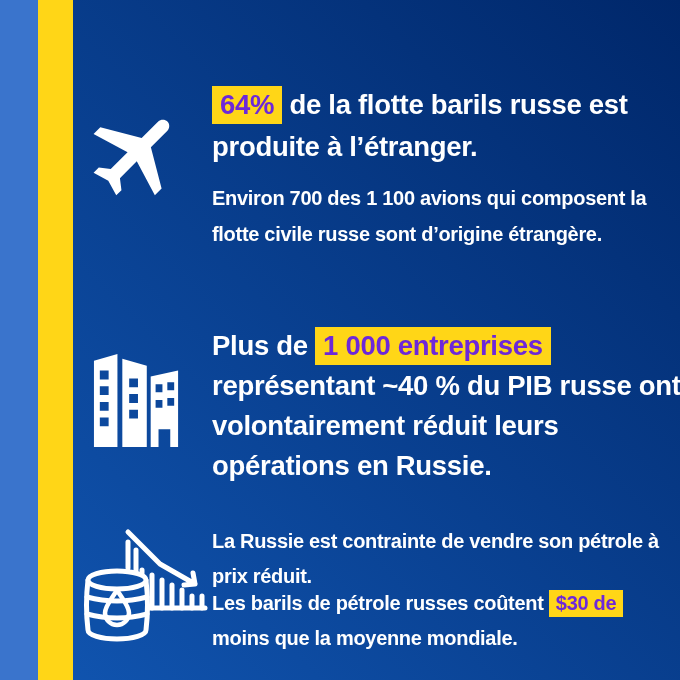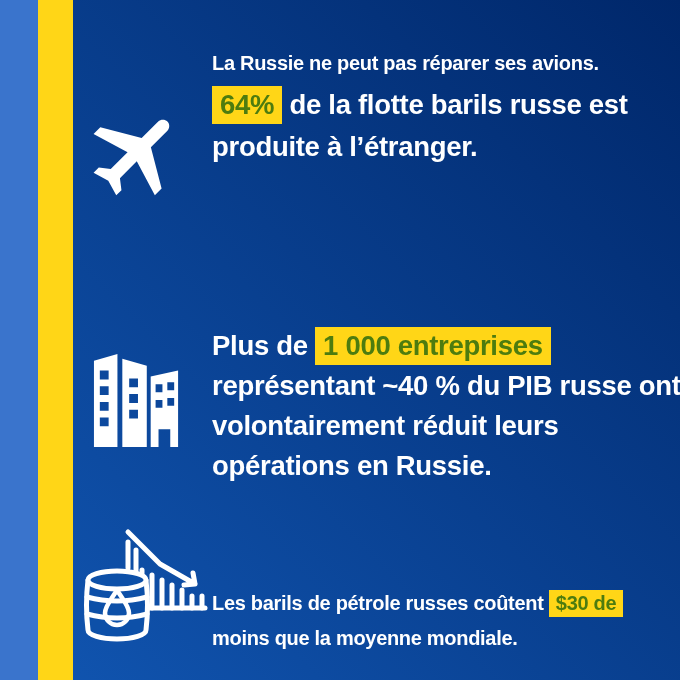--- a/index.html
+++ b/index.html
@@ -23,21 +23,21 @@
 
   .s1-intro    { top: 46px;  white-space: nowrap; }
   .s1-headline { top: 84px;  width: 460px; line-height: 42px; }
   .s1-detail   { top: 180px; width: 448px; line-height: 36px; }
   .s2-headline { top: 326px; width: 472px; line-height: 40px; }
   .s3-intro    { top: 524px; width: 468px; }
   .s3-detail   { top: 586px; width: 468px; }
 
   .hl {
     background: #ffd617;
-    color: #4d7c0f;
+    color: #6d28d9;
     padding: 2px 7px 3px;
   }
   .big .hl { padding: 3px 8px 4px; }
 
   .icon { position: absolute; }
   .icon-plane     { left: 86px; top: 102px; width: 104px; height: 104px; }
   .icon-buildings { left: 92px; top: 348px; width: 90px;  height: 100px; }
   .icon-oil       { left: 84px; top: 524px; width: 126px; height: 138px; }
   .icon svg { display: block; width: 100%; height: 100%; }
 </style>
@@ -50,24 +50,24 @@
   <div class="stripe stripe-yellow"></div>
 
   <div class="icon icon-plane">
     <svg viewBox="0 0 24 24" aria-hidden="true">
       <g transform="rotate(45 12 12)">
         <path fill="#ffffff" d="M21.5 16v-2.2l-8.5-5V3.4C13 2.6 12.3 1.9 11.5 1.9S10 2.6 10 3.4v5.4l-8.5 5V16l8.5-2.6v5.5l-2.2 1.7v1.7l3.7-1.1 3.7 1.1v-1.7L13 18.9v-5.5L21.5 16z"></path>
       </g>
     </svg>
   </div>
 
-  <p class="txt small s1-intro">La Russie ne peut pas réparer ses avions.</p>
 
   <p class="txt big s1-headline"><span class="hl">64%</span> <span>de la flotte barils russe est produite à l’étranger.</span></p>
 
+  <p class="txt small s1-detail">Environ 700 des 1&nbsp;100 avions qui composent la flotte civile russe sont d’origine étrangère.</p>
 
   <div class="icon icon-buildings">
     <svg viewBox="0 0 92 100" aria-hidden="true">
       <path fill="#ffffff" fill-rule="evenodd" d="
         M2 12 L26 5 L26 100 L2 100 Z
         M8 22h9v9H8Z M8 38h9v9H8Z M8 54h9v9H8Z M8 70h9v9H8Z
         M31 10 L56 17 L56 100 L31 100 Z
         M38 30h9v9h-9Z M38 46h9v9h-9Z M38 62h9v9h-9Z
         M60 28 L88 22 L88 100 L60 100 Z
         M65 36h7v8h-7Z M77 34h7v8h-7Z M65 52h7v8h-7Z M77 50h7v8h-7Z
@@ -85,16 +85,17 @@
       <path d="M52 84 H121"></path>
       <path d="M44 8 L76 40 L111 60 M111 60 L100 61 M111 60 L109 49"></path>
 
       <path d="M4 56 Q1 81 4 106 A29 9 0 0 0 62 106 Q65 81 62 56" fill="#0d50a8"></path>
       <ellipse cx="33" cy="56" rx="29" ry="9" fill="#0d50a8"></ellipse>
       <path d="M3 73 Q33 81 63 73 M3 90 Q33 98 63 90"></path>
       <path d="M33 66 C27 76 21 82 21 89 A12 12 0 0 0 45 89 C45 82 39 76 33 66 Z" stroke-width="4.5"></path>
     </svg>
   </div>
 
+  <p class="txt small s3-intro">La Russie est contrainte de vendre son pétrole à prix réduit.</p>
 
   <p class="txt small s3-detail"><span>Les barils de pétrole russes coûtent</span> <span class="hl">$30&nbsp;de</span> <span>moins que la moyenne mondiale.</span></p>
 
 </div>
 
 </body></html>

